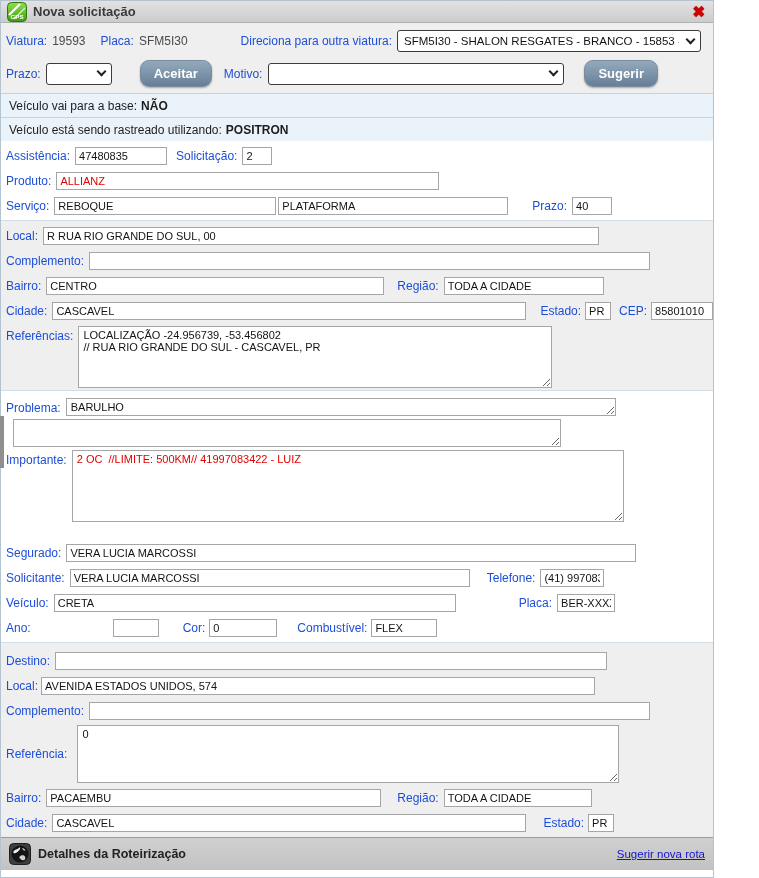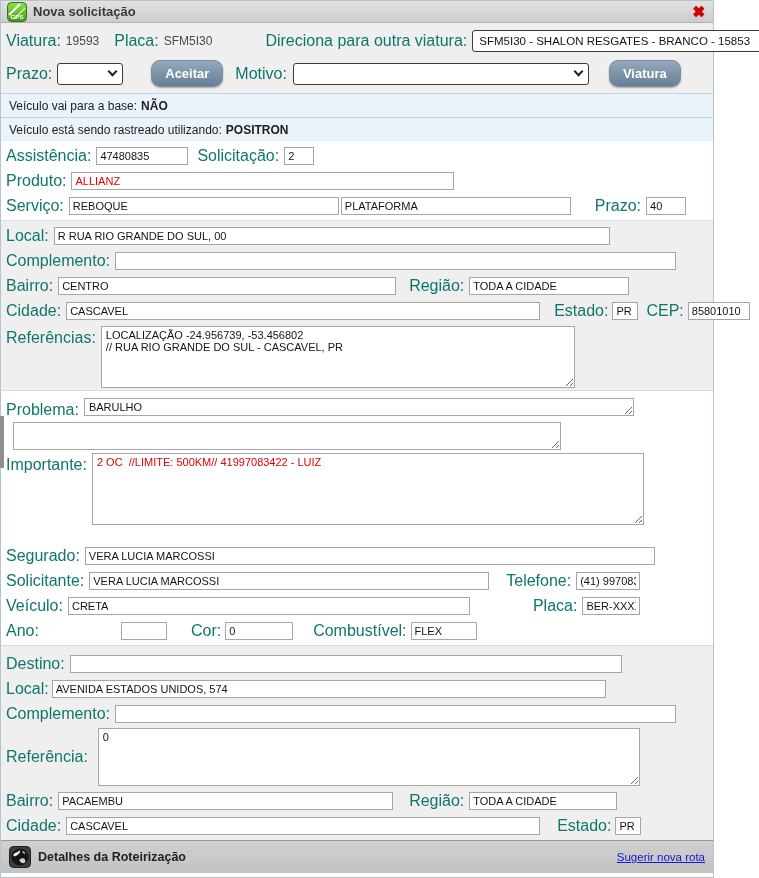--- a/index.html
+++ b/index.html
@@ -12,21 +12,21 @@
   
   .titlebar { height:22px; background:linear-gradient(#e2e2e2,#cccccc);
               border-bottom:1px solid #b0b0b0; display:flex; align-items:center; padding:0 6px; }
   .title { font-size:13px; font-weight:bold; color:#3a3a3a; margin-left:6px; }
   .close { margin-left:auto; color:#d40000; font-size:15px; font-weight:bold; line-height:1;
            text-shadow:0 0 1px #7a0000; cursor:pointer; margin-right:2px; }
 
   
   .sec { width:100%; }
   .row { display:flex; align-items:center; padding:0 5px; }
-  .lbl { font-size:16px; color:#0f766e; white-space:nowrap; flex:none; }
+  .lbl { font-size:12px; color:#1d4ed8; white-space:nowrap; flex:none; }
   .val { font-size:12px; color:#4a4a4a; white-space:nowrap; }
   .inp { height:18px; border:1px solid #a6a6a6; background:#fff; color:#141414;
          font-family:"Liberation Sans", sans-serif; font-size:11px; padding:0 3px; flex:none; }
   .inp.red { color:#e30000; }
   .ta  { border:1px solid #a6a6a6; background:#fff; color:#141414; resize:both;
          font-family:"Liberation Sans", sans-serif; font-size:11px; padding:2px 4px; flex:none; }
   .ta.red { color:#e30000; }
   .sel { height:22px; border:1px solid #3c3c3c; border-radius:3px; background:#fff;
          display:flex; align-items:center; padding:0 6px; font-size:11.5px; color:#141414;
          flex:none; cursor:pointer; }
@@ -99,21 +99,21 @@
       <div class="sel" style="width:66px;margin-left:5px">
         <span class="selval"></span>
         <span class="chev"></span>
       </div>
       <button class="btn" style="margin-left:28px">Aceitar</button>
       <span class="lbl" style="margin-left:12px">Motivo:</span>
       <div class="sel" style="width:296px;margin-left:6px">
         <span class="selval"></span>
         <span class="chev"></span>
       </div>
-      <button class="btn" style="margin-left:20px">Viatura</button>
+      <button class="btn" style="margin-left:20px">Sugerir</button>
     </div>
   </div>
 
   <div class="bluebar">
     <span>Veículo vai para a base:</span>
     <b>NÃO</b>
   </div>
   <div class="bluebar">
     <span>Veículo está sendo rastreado utilizando:</span>
     <b>POSITRON</b>
@@ -125,21 +125,21 @@
       <input class="inp" style="width: 92px; margin-left: 5px;" value="47480835">
       <span class="lbl" style="margin-left:9px">Solicitação:</span>
       <input class="inp" style="width: 30px; margin-left: 5px;" value="2">
     </div>
     <div class="row frow">
       <span class="lbl">Produto:</span>
       <input class="inp red" style="width: 383px; margin-left: 5px;" value="ALLIANZ">
     </div>
     <div class="row frow">
       <span class="lbl">Serviço:</span>
-      <input class="inp" style="width: 270px; margin-left: 5px;" value="REBOQUE">
+      <input class="inp" style="width: 222px; margin-left: 5px;" value="REBOQUE">
       <input class="inp" style="width: 230px; margin-left: 2px;" value="PLATAFORMA">
       <span class="lbl" style="margin-left:24px">Prazo:</span>
       <input class="inp" style="width: 40px; margin-left: 5px;" value="40">
     </div>
   </div>
 
   <div class="sec sec-gray">
     <div class="row frow">
       <span class="lbl">Local:</span>
       <input class="inp" style="width: 556px; margin-left: 5px;" value="R RUA RIO GRANDE DO SUL, 00">

